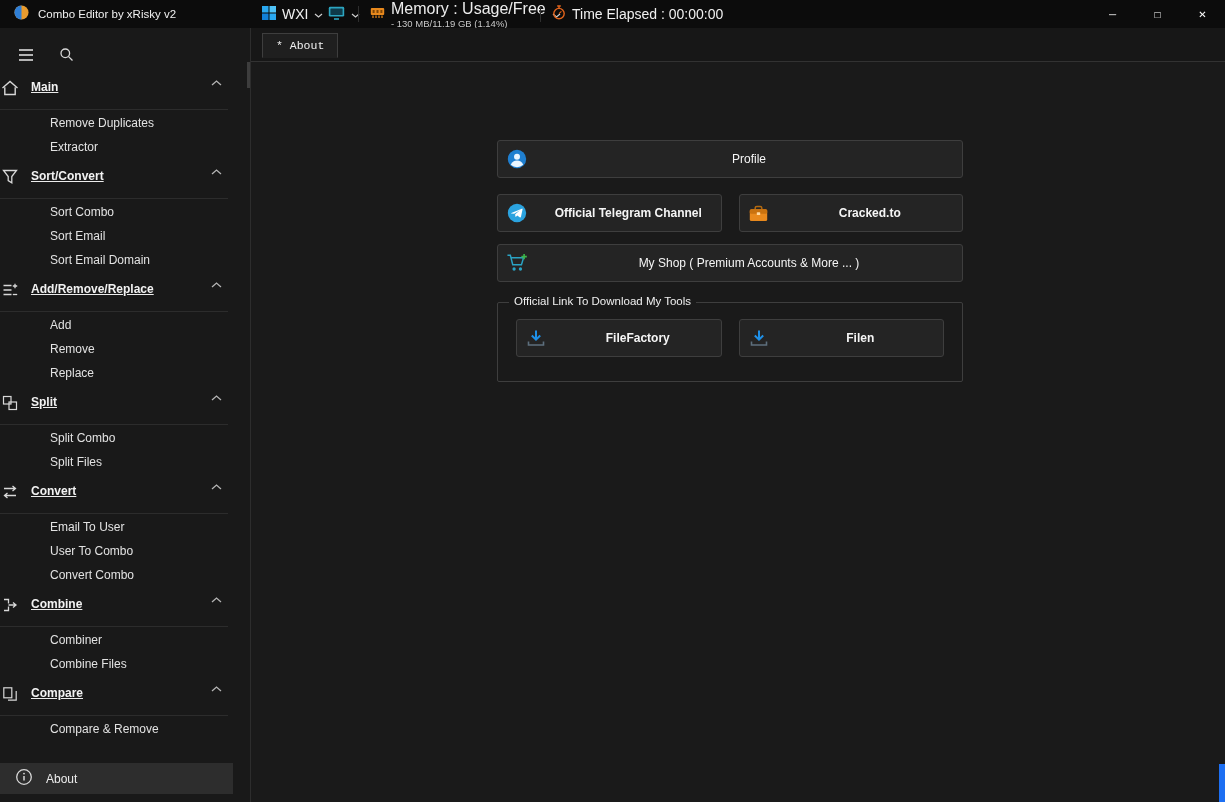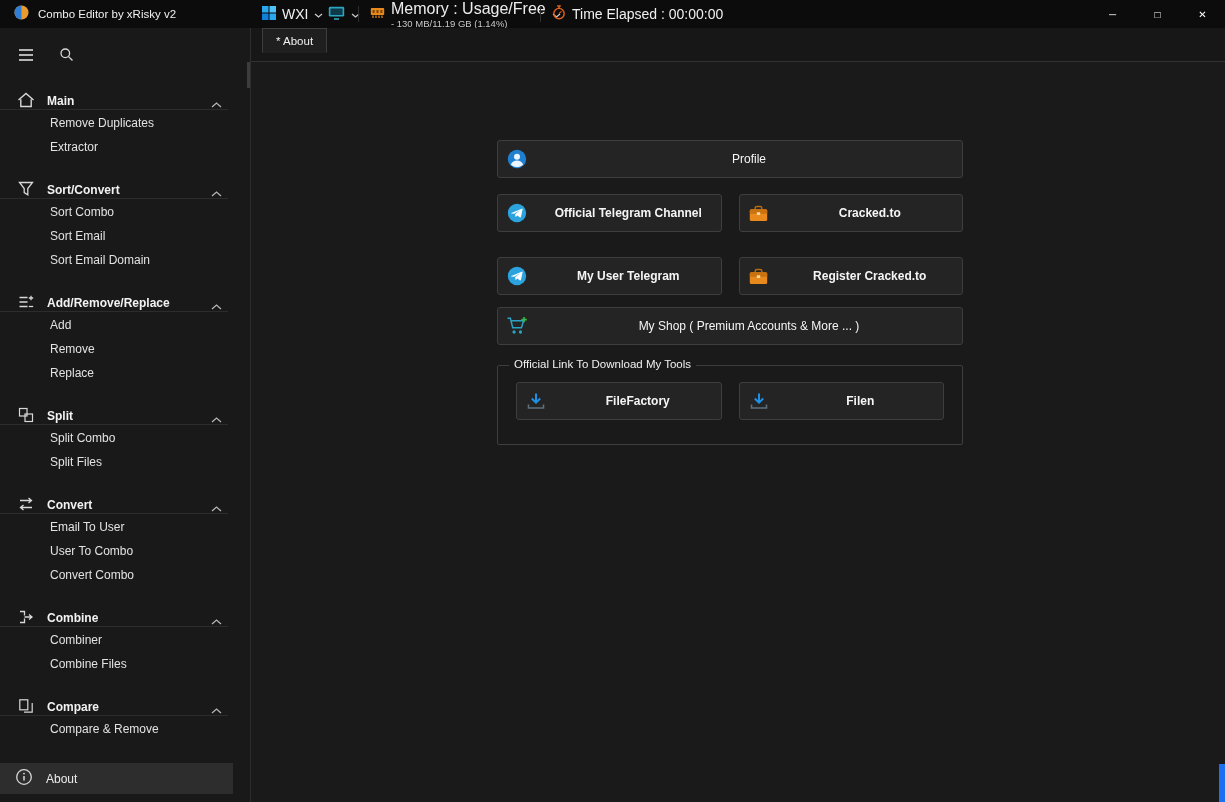--- a/index.html
+++ b/index.html
@@ -21,31 +21,31 @@
   .mem-l2 { font-size:9.5px; color:#c9c9c9; white-space:nowrap; }
   .tb-vsep { position:absolute; top:6px; width:1px; height:16px; background:#2e2e2e; }
   .win-controls { position:absolute; right:0; top:0; height:28px; display:flex; }
   .wc-btn { width:45px; height:28px; display:flex; align-items:center; justify-content:center; color:#fff; font-size:10px; cursor:pointer; }
 
   
   .sidebar { position:absolute; top:28px; left:0; bottom:0; width:250px; background:#191919; display:flex; flex-direction:column; overflow:hidden; }
   .v-divider { position:absolute; top:28px; bottom:0; left:250px; width:1px; background:#2d2d2d; }
   .sidebar-top { display:flex; align-items:center; gap:12px; padding-left:12px; margin-top:14px; height:28px; flex:0 0 auto; }
   .icon-btn { width:28px; height:28px; display:flex; align-items:center; justify-content:center; cursor:pointer; border-radius:4px; }
-  .nav-header { display:flex; align-items:flex-end; height:28px; margin-top:10px; padding-left:16px; cursor:pointer; flex:0 0 auto; }
+  .nav-header { display:flex; align-items:flex-start; height:28px; margin-top:10px; padding-left:0; cursor:pointer; flex:0 0 auto;text-decoration:underline; }
   .nav-ic { width:20px; display:flex; justify-content:center; }
   .nav-label { font-weight:700; font-size:12px; color:#f2f2f2; margin-left:11px; flex:1; white-space:nowrap; }
   .nav-chev { margin-right:28px; display:flex; }
   .nav-sep { height:1px; background:#2c2c2c; margin:1px 22px 1px 0; flex:0 0 auto; }
   .nav-item { height:24px; display:flex; align-items:center; padding-left:50px; font-size:12px; color:#e2e2e2; cursor:pointer; flex:0 0 auto; white-space:nowrap; }
   .about-row { margin-top:auto; margin-bottom:8px; width:233px; height:31px; background:#2d2d2d; display:flex; align-items:center; padding-left:15px; gap:13px; cursor:pointer; flex:0 0 auto; }
 
   
   .main { position:absolute; top:28px; left:251px; right:0; bottom:0; background:#1a1a1a; }
-  .tabstrip { height:34px; display:flex; align-items:flex-start; padding-left:11px; border-bottom:1px solid #323232; background:#171717; }
+  .tabstrip { height:34px; display:flex; align-items:center; padding-left:11px; border-bottom:1px solid #323232; background:#171717;font-family:Liberation Mono, monospace; }
   .tab { height:25px; display:flex; align-items:center; padding:0 13px; font-size:11.5px; color:#f0f0f0; background:#1f1f1f; border:1px solid #3e3e3e; border-bottom:1px solid #1f1f1f; margin-bottom:-1px; cursor:pointer; white-space:nowrap; }
   .content { position:relative; height:calc(100% - 35px); overflow:hidden; }
   .panel { width:466px; margin-left:246px; padding-top:78px; }
   .row { display:flex; gap:17px; }
   .btn { height:38px; background:#242424; border:1px solid #3e3e3e; border-radius:3px; display:flex; align-items:center; cursor:pointer; }
   .btn .ic { flex:0 0 38px; display:flex; align-items:center; justify-content:center; }
   .btn .lbl { flex:1; text-align:center; font-size:12px; color:#f5f5f5; white-space:nowrap; }
   .full { width:100%; }
   .half { flex:1;font-weight:bold; }
   .mt16 { margin-top:16px; } .mt25 { margin-top:25px; } .mt30 { margin-top:12px;justify-content:space-between; }
@@ -330,42 +330,20 @@
                   <path d="M6.2 4.2 V3 a1.6 1.6 0 0 1 1.6 -1.6 h3.4 a1.6 1.6 0 0 1 1.6 1.6 v1.2" fill="none" stroke="#b36a10" stroke-width="1.5"></path>
                   <rect x="0.8" y="4.2" width="17.4" height="11.8" rx="1.6" fill="#e8891d"></rect>
                   <rect x="0.8" y="4.2" width="17.4" height="4.6" rx="1.6" fill="#c9720f"></rect>
                   <rect x="7.8" y="7.2" width="3.4" height="2.8" rx="0.6" fill="#ffd9a0"></rect>
                 </svg>
               </span>
             <span class="lbl">Cracked.to</span>
           </div>
         </div>
 
-        <div class="row mt25">
-          <div class="btn half">
-            <span class="ic">
-                <svg width="20" height="20" viewBox="0 0 24 24">
-                  <circle cx="12" cy="12" r="11" fill="#2ba3df"></circle>
-                  <path d="M5.2 11.9 L17.8 6.8 C18.3 6.6 18.8 7 18.7 7.5 L16.7 16.9 C16.6 17.4 16 17.6 15.6 17.3 L12.4 14.9 L10.8 16.5 C10.5 16.8 10 16.6 10 16.2 L9.8 13.6 L15.6 8.8 L8.6 12.9 L5.3 12.6 C4.8 12.5 4.7 12.1 5.2 11.9 Z" fill="#fff"></path>
-                </svg>
-              </span>
-            <span class="lbl">My User Telegram</span>
-          </div>
-          <div class="btn half">
-            <span class="ic">
-                <svg width="19" height="17" viewBox="0 0 19 17">
-                  <path d="M6.2 4.2 V3 a1.6 1.6 0 0 1 1.6 -1.6 h3.4 a1.6 1.6 0 0 1 1.6 1.6 v1.2" fill="none" stroke="#b36a10" stroke-width="1.5"></path>
-                  <rect x="0.8" y="4.2" width="17.4" height="11.8" rx="1.6" fill="#e8891d"></rect>
-                  <rect x="0.8" y="4.2" width="17.4" height="4.6" rx="1.6" fill="#c9720f"></rect>
-                  <rect x="7.8" y="7.2" width="3.4" height="2.8" rx="0.6" fill="#ffd9a0"></rect>
-                </svg>
-              </span>
-            <span class="lbl">Register Cracked.to</span>
-          </div>
-        </div>
 
         <div class="btn full mt30">
           <span class="ic">
               <svg width="22" height="20" viewBox="0 0 24 22">
                 <path d="M1.5 2.5 h3.2 l2.6 10.4 h9.6 l2.3 -7.6 H6" fill="none" stroke="#2aa3c4" stroke-width="1.6"></path>
                 <circle cx="8.8" cy="17.6" r="1.8" fill="#2aa3c4"></circle>
                 <circle cx="15.8" cy="17.6" r="1.8" fill="#2aa3c4"></circle>
                 <path d="M19.8 1 v6 M16.8 4 h6" stroke="#3db54a" stroke-width="1.8"></path>
               </svg>
             </span>

